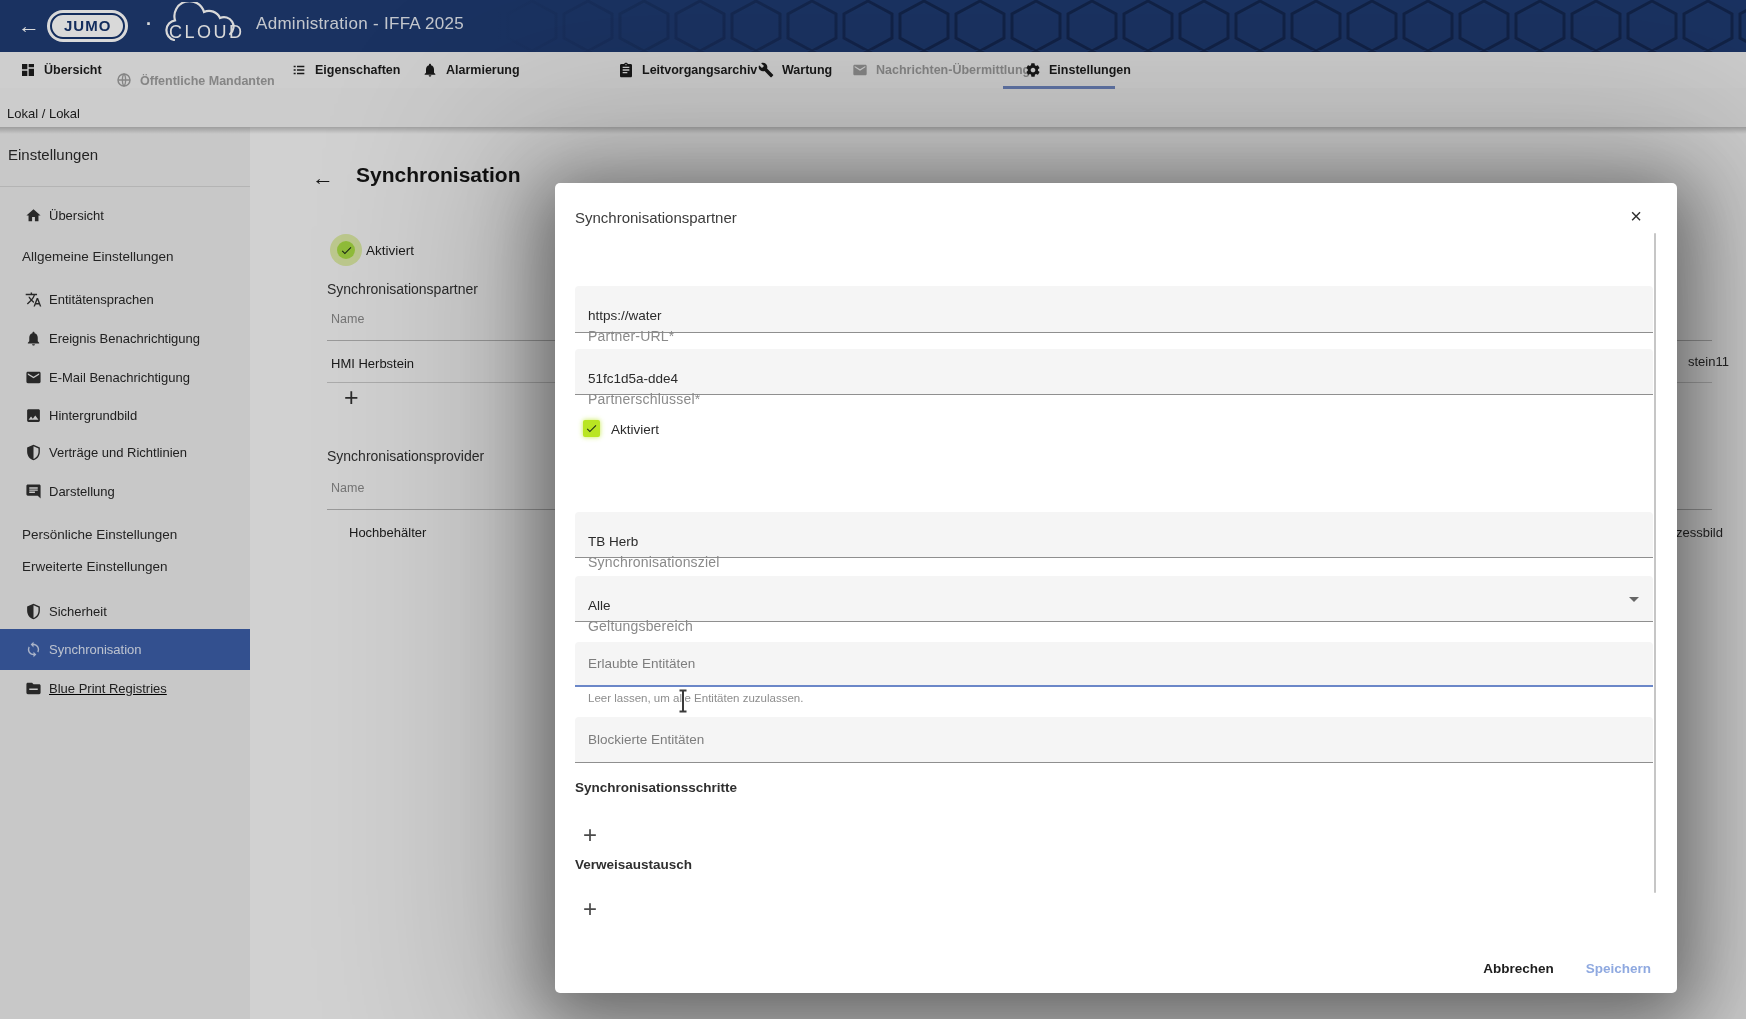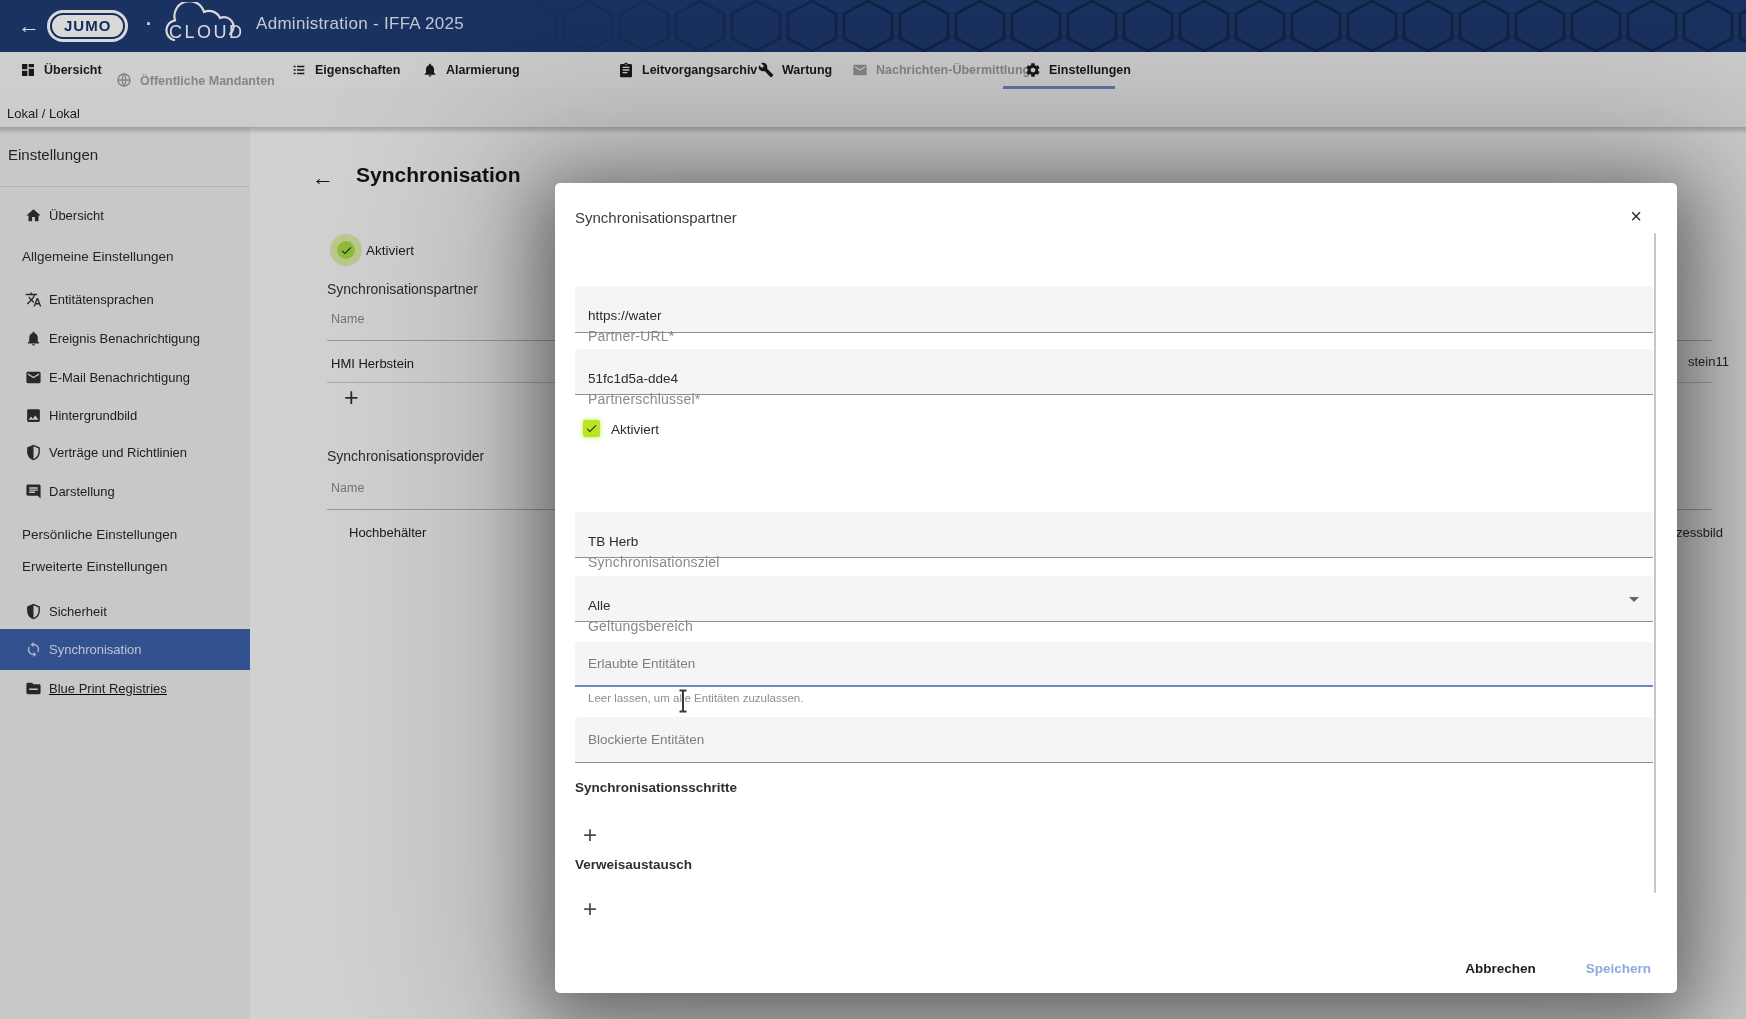--- a/index.html
+++ b/index.html
@@ -83,21 +83,21 @@
   .fld.cut .fvalue{top:9px;}
   .fld.cut .label-remnant{position:absolute;left:13px;top:0;height:3px;overflow:hidden;font-size:9px;color:#9a9a9a;}
   .fld.focused{border-bottom:2px solid #6b87c8;}
   .helper{position:absolute;left:33px;top:509px;font-size:11.5px;color:#8d8d8d;}
   .m-check{position:absolute;left:28px;top:237px;width:17px;height:17px;border-radius:2px;background:#b9e522;
     box-shadow:0 0 5px rgba(185,229,34,0.8);display:flex;align-items:center;justify-content:center;cursor:pointer;}
   .m-check svg{width:13px;height:13px;fill:#23321a;}
   .m-check-label{position:absolute;left:56px;top:239px;font-size:13.5px;color:#2b2b2b;}
   .m-sec{position:absolute;left:20px;font-size:13.5px;font-weight:700;color:#2f2f2f;}
   .m-plus{position:absolute;left:28px;font-size:24px;color:#4a4a4a;cursor:pointer;line-height:24px;}
-  .m-footer{position:absolute;right:24px;bottom:13px;display:flex;gap:46px;align-items:center;margin-top:15px;}
+  .m-footer{position:absolute;right:24px;bottom:13px;display:flex;gap:28px;align-items:center;margin-top:15px;}
   .btn{font-size:13.5px;font-weight:700;cursor:pointer;padding:4px 2px;}
   .btn.cancel{color:#1e1e1e;}
   .btn.save{color:#8fa9e0;}
 
   .ibeam{position:absolute;left:676px;top:688px;z-index:200;}
 </style>
 </head>
 <body>
 
 <div class="screen">

